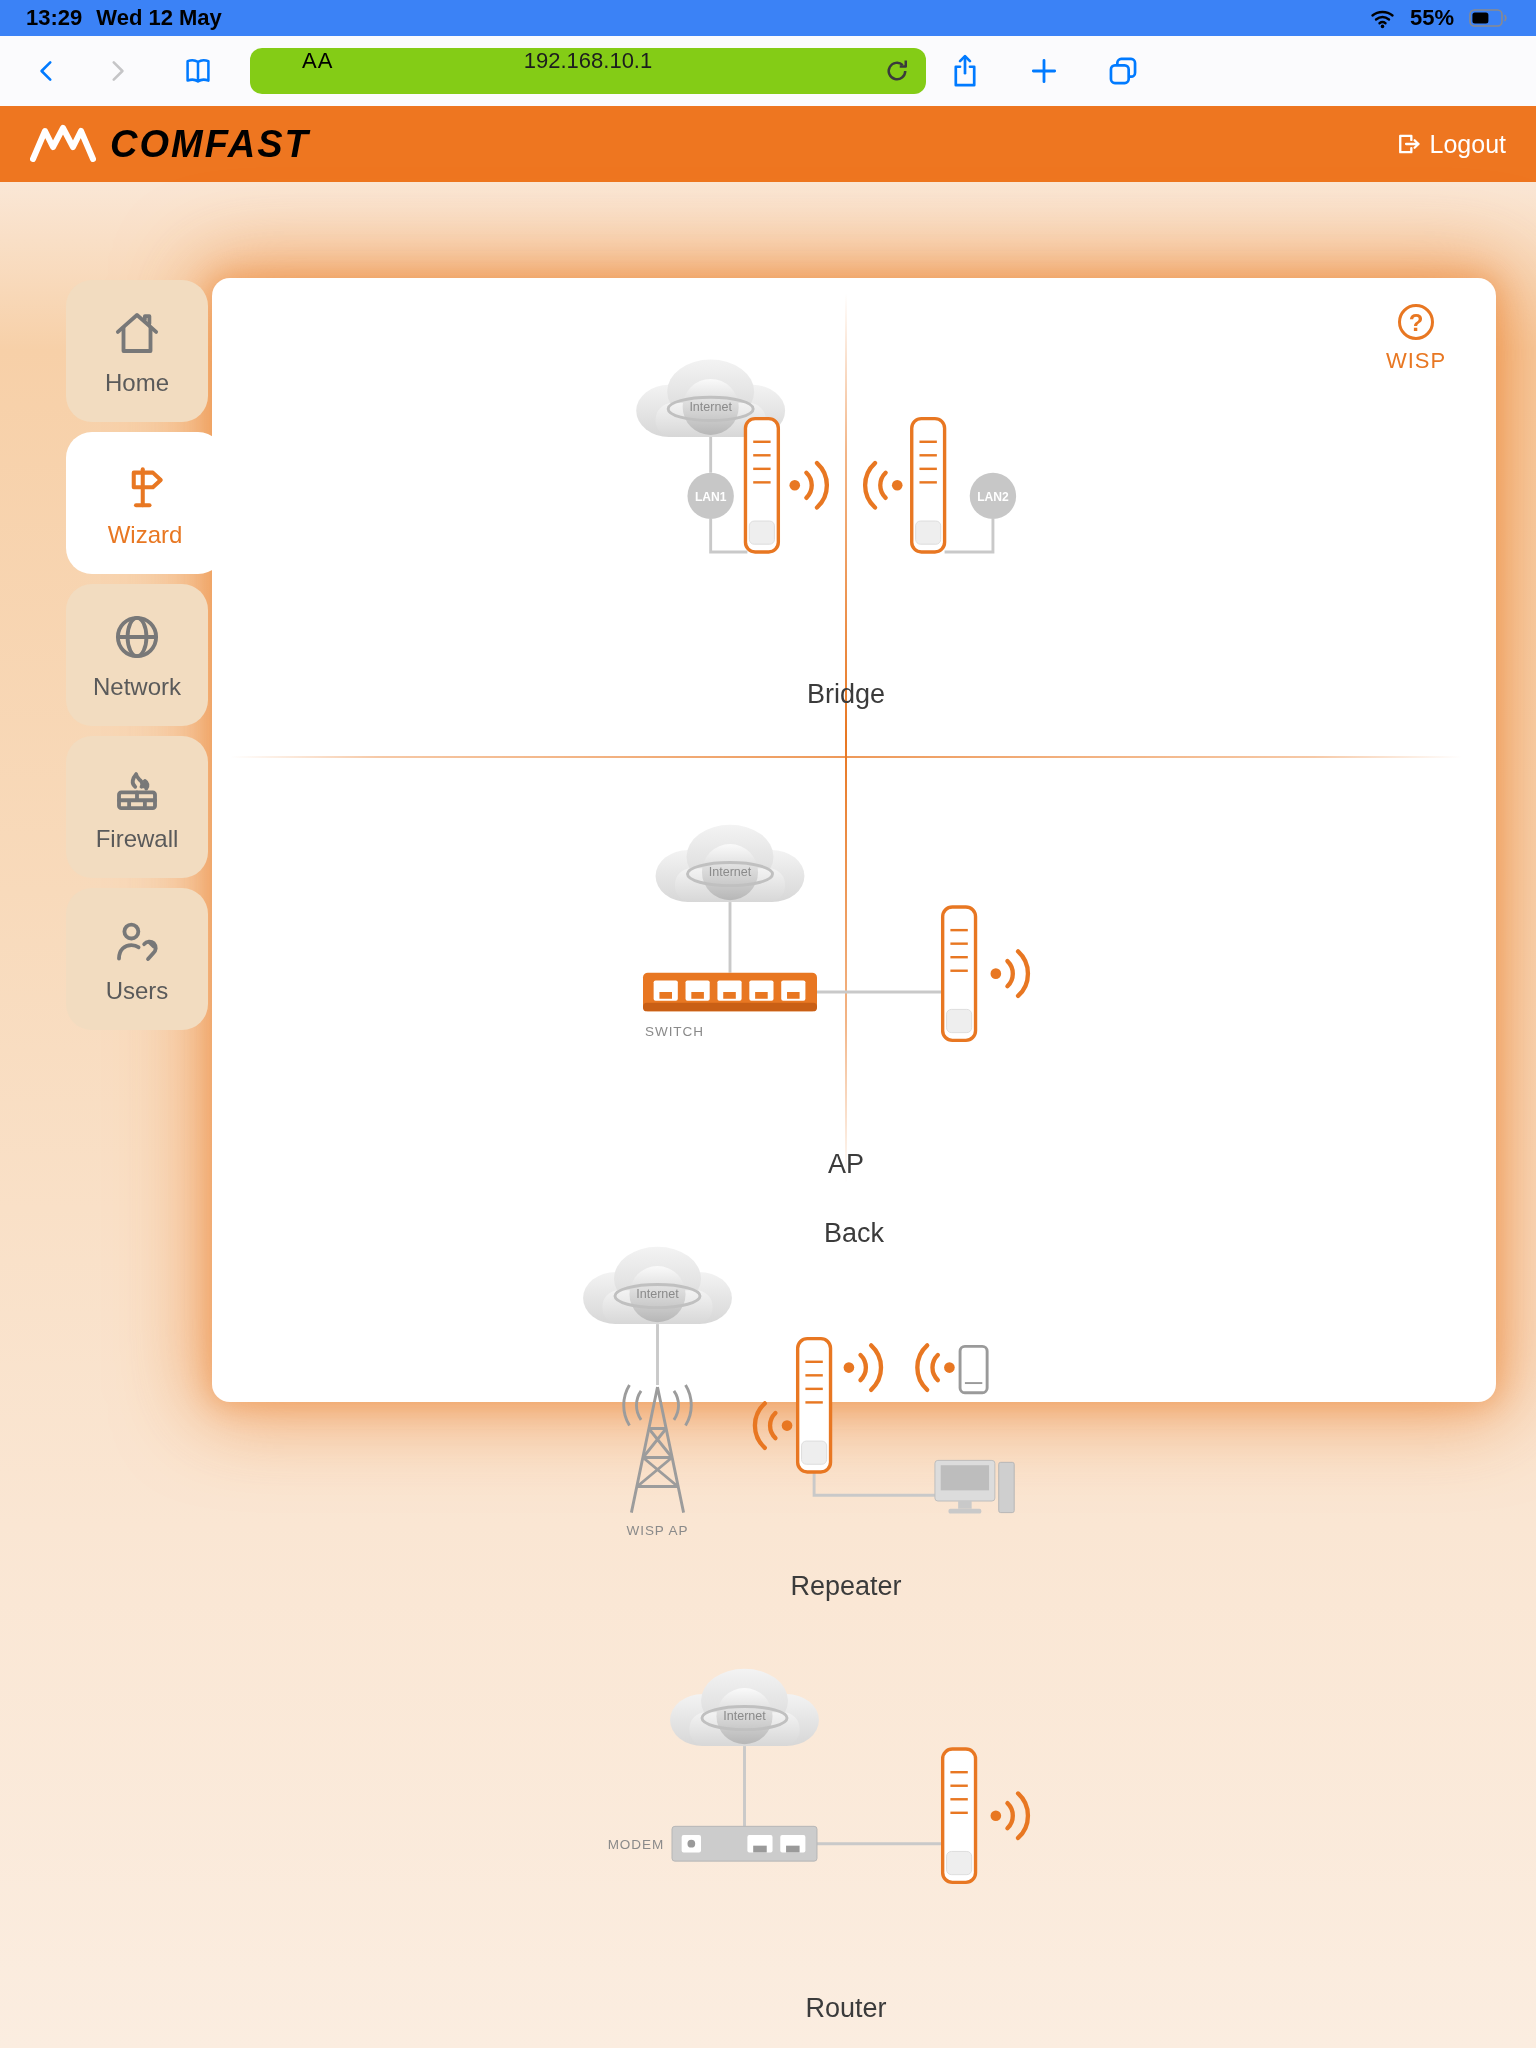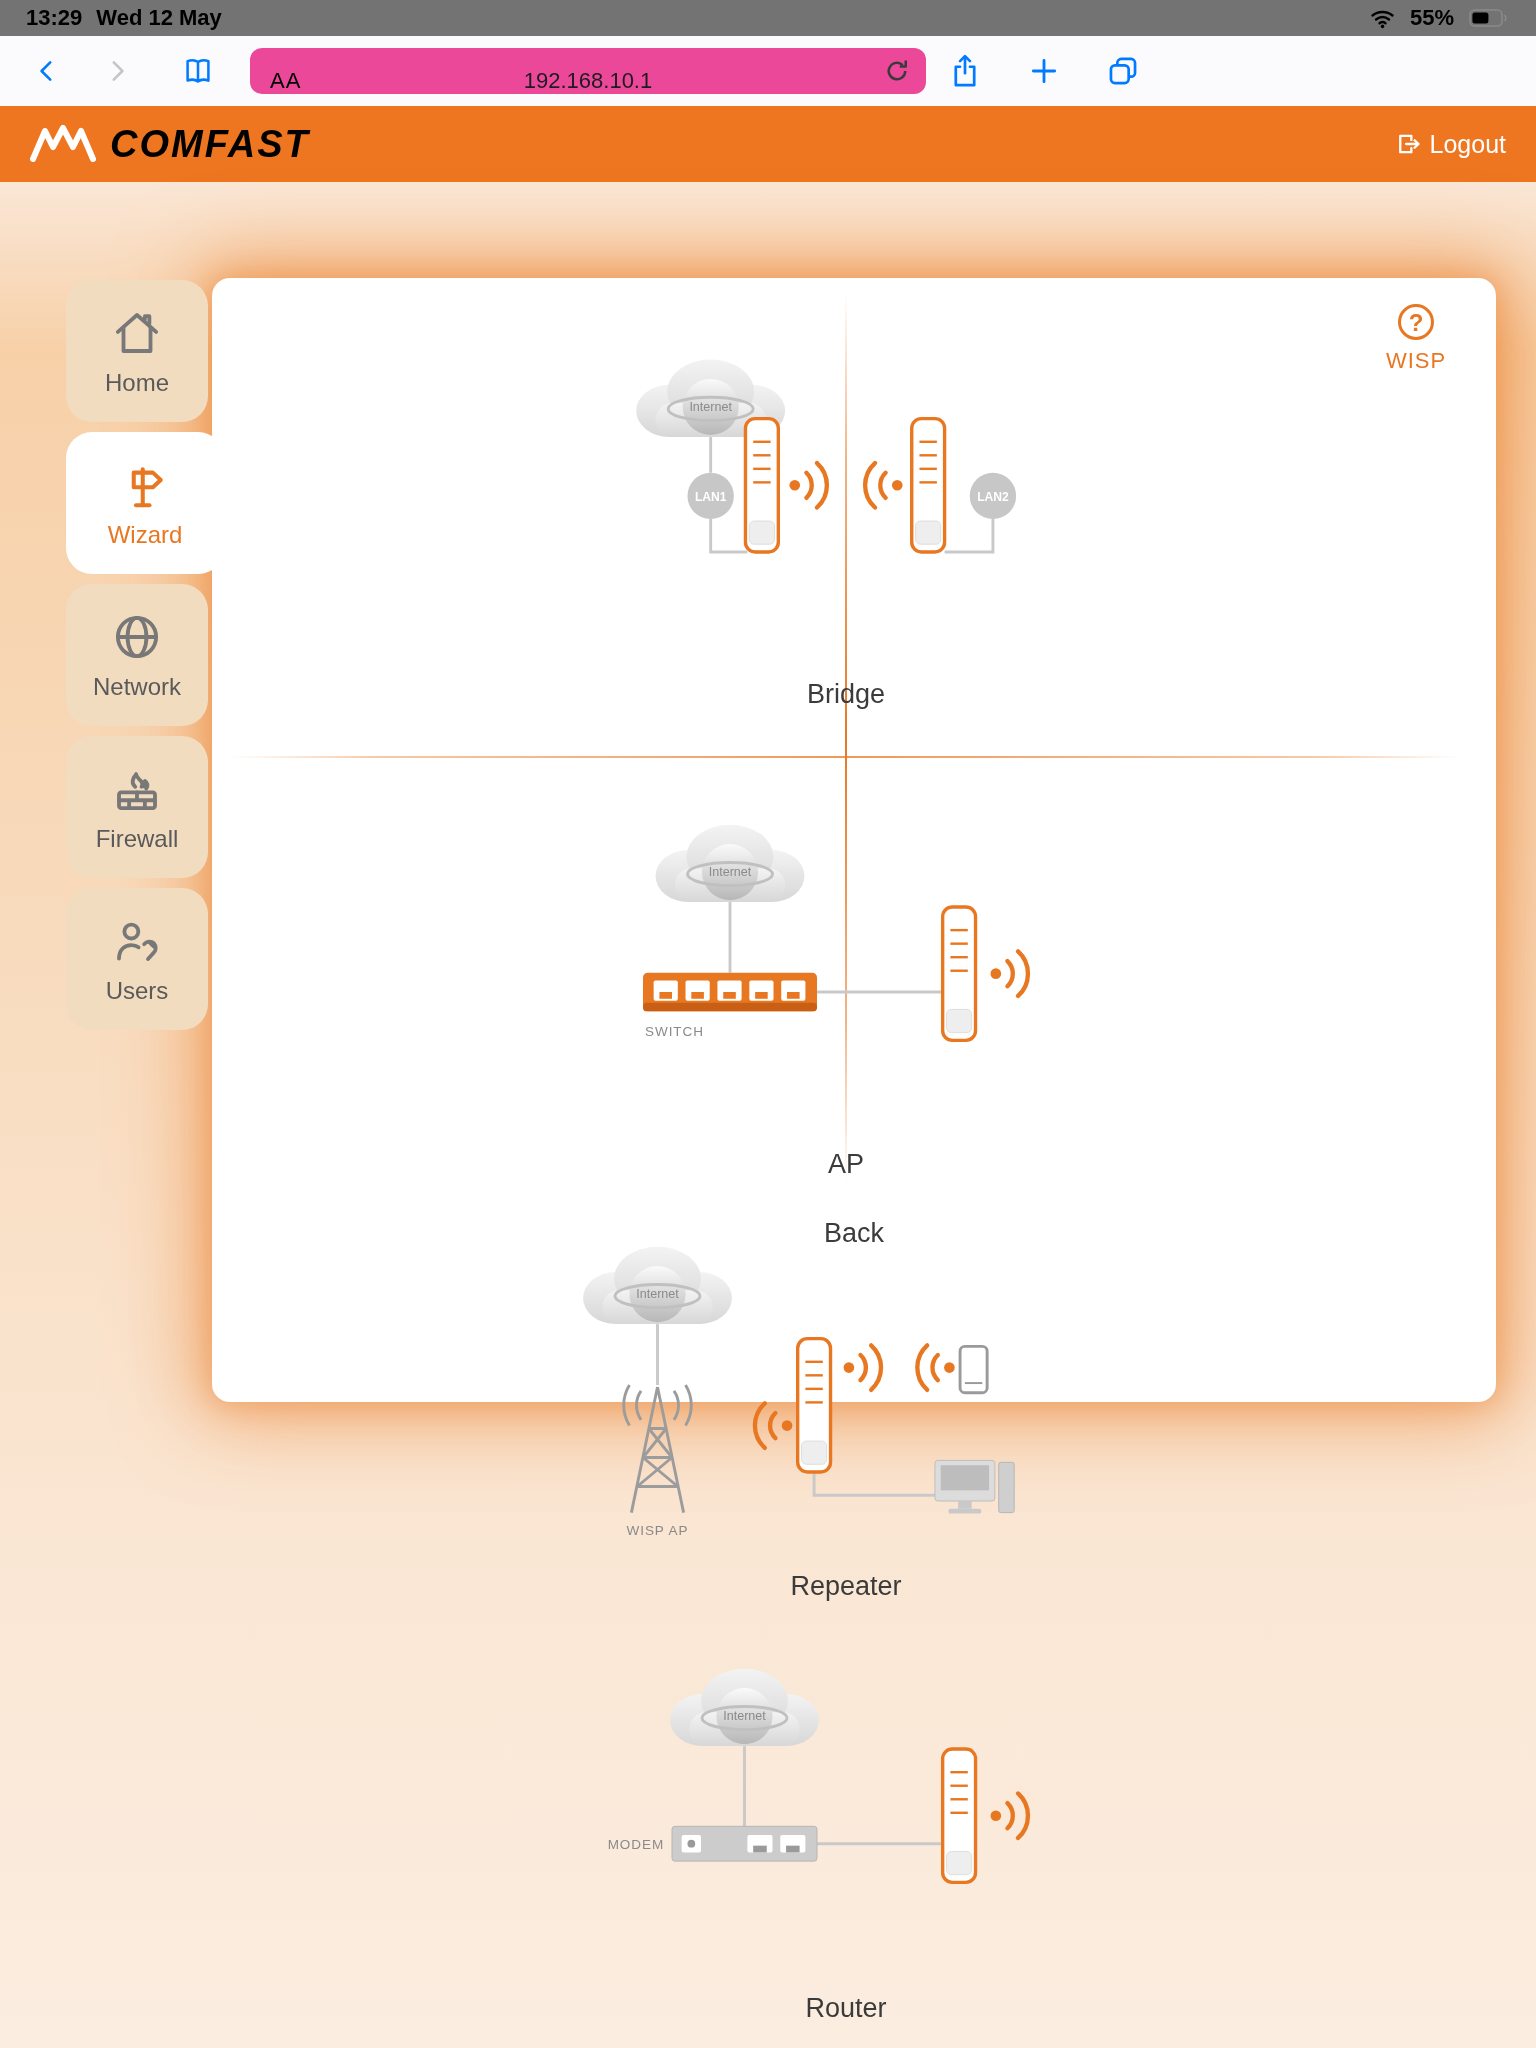--- a/index.html
+++ b/index.html
@@ -1,34 +1,34 @@
 <!DOCTYPE html>
 <html><head>
 <meta charset="utf-8">
 <style>
   *{box-sizing:border-box;margin:0;padding:0}
   html,body{width:1536px;height:2048px;}
   body{position:relative;font-family:"Liberation Sans",sans-serif;background:#fff;overflow:hidden;}
   svg text{font-family:"Liberation Sans",sans-serif;}
 
   
-  .statusbar{position:absolute;top:0;left:0;right:0;height:36px;background:#737373;
+  .statusbar{position:absolute;top:0;left:0;right:0;height:36px;background:#3b82f6;
     display:flex;align-items:center;justify-content:space-between;padding:0 26px;}
   .statusbar .left,.statusbar .right{display:flex;align-items:center;gap:14px;}
   .statusbar span{font-size:22px;font-weight:600;color:#000;}
 
   
   .browserbar{position:absolute;top:36px;left:0;right:0;height:70px;background:#FBFBFD;
     display:flex;align-items:center;}
   .nav-ico{display:flex;align-items:center;justify-content:center;cursor:pointer;}
   .ico-back{margin-left:34px;}
   .ico-fwd{margin-left:44px;}
   .ico-book{margin-left:52px;}
-  .urlpill{position:absolute;left:250px;top:12px;width:676px;height:46px;background:#ec4899;
-    border-radius:12px;display:flex;align-items:flex-end;cursor:text;}
+  .urlpill{position:absolute;left:250px;top:12px;width:676px;height:46px;background:#84cc16;
+    border-radius:12px;display:flex;align-items:flex-start;cursor:text;padding-left:32px;}
   .urlpill .aa{margin-left:20px;font-size:22px;color:#000;letter-spacing:1px;}
   .urlpill .url{position:absolute;left:0;right:0;text-align:center;font-size:22px;color:#1c1c1e;}
   .urlpill .refresh{position:absolute;right:14px;top:8px;cursor:pointer;}
   .ico-share{position:absolute;left:948px;}
   .ico-plus{position:absolute;left:1028px;}
   .ico-tabs{position:absolute;left:1106px;}
 
   
   .appheader{position:absolute;top:106px;left:0;right:0;height:76px;background:#EE7620;
     display:flex;align-items:center;justify-content:space-between;padding:0 30px;}

